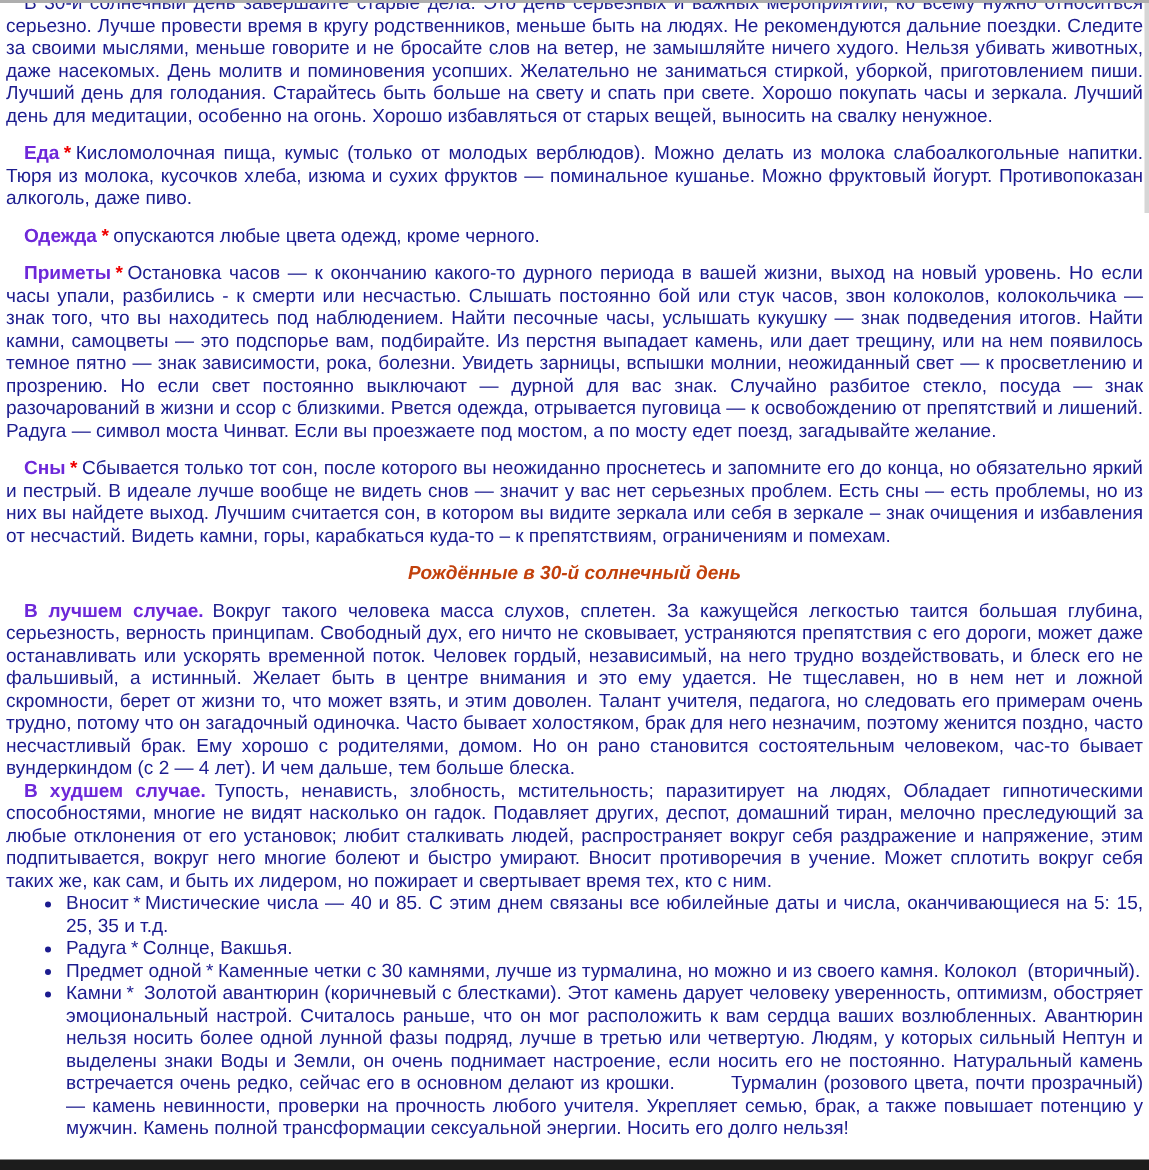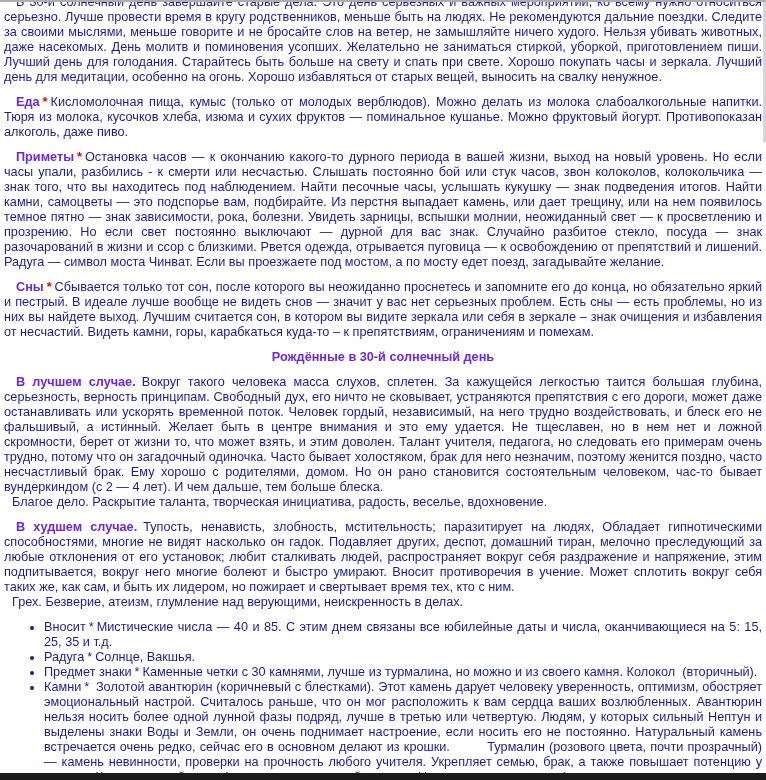--- a/index.html
+++ b/index.html
@@ -10,21 +10,21 @@
   .content{
     position:absolute;top:-5px;left:0;width:758px;padding:0 4px;
     color:#1c1c8f;font-size:12.7px;line-height:15px;text-align:justify;
   }
   .para{margin:0 0 10px;text-indent:12px;}
   .para.tight{margin-bottom:0;}
   .follow{margin:0 0 10px;text-indent:8px;}
   .red{color:#6d28d9;font-weight:bold;}
   .sep-red{color:#ef0000;font-weight:bold;padding:0 3px;}
   .sep-blue{padding:0 3px;}
-  .title{color:#6d28d9;font-weight:bold;text-align:center;text-indent:0;margin:0 0 10px;}
+  .title{color:#c2410c;font-weight:bold;text-align:center;text-indent:0;margin:0 0 10px;font-style:italic;}
   ul.props{margin:0 0 0 26px;padding:0 0 0 14px;list-style:disc;}
   ul.props li{margin:0;text-align:justify;}
   .top-line{position:absolute;top:0;left:0;width:766px;height:2px;background:#aeaeae;z-index:6;}
   .scroll-strip{position:absolute;top:0;right:0;width:3px;height:142px;background:#d6d6d6;z-index:5;}
   .bottom-band{position:absolute;left:0;bottom:0;width:766px;height:7px;background:#1c1c1c;z-index:6;}
 </style>
 </head>
 <body>
 
 <div class="top-line"></div>
@@ -33,54 +33,55 @@
 <div class="content">
 
   <p class="para">
     <span>В 30-й солнечный день завершайте старые дела. Это день серьезных и важных мероприятий, ко всему нужно относиться серьезно. Лучше провести время в кругу родственников, меньше быть на людях. Не рекомендуются дальние поездки. Следите за своими мыслями, меньше говорите и не бросайте слов на ветер, не замышляйте ничего худого. Нельзя убивать животных, даже насекомых. День молитв и поминовения усопших. Желательно не заниматься стиркой, уборкой, приготовлением пиши. Лучший день для голодания. Старайтесь быть больше на свету и спать при свете. Хорошо покупать часы и зеркала. Лучший день для медитации, особенно на огонь. Хорошо избавляться от старых вещей, выносить на свалку ненужное.</span>
   </p>
 
   <p class="para">
     <span class="red">Еда</span><span class="sep-red">*</span><span>Кисломолочная пища, кумыс (только от молодых верблюдов). Можно делать из молока слабоалкогольные напитки. Тюря из молока, кусочков хлеба, изюма и сухих фруктов — поминальное кушанье. Можно фруктовый йогурт. Противопоказан алкоголь, даже пиво.</span>
   </p>
 
+  <p class="para">
+    <span class="red">Одежда</span><span class="sep-red">*</span><span>опускаются любые цвета одежд, кроме черного.</span>
+  </p>
 
   <p class="para">
     <span class="red">Приметы</span><span class="sep-red">*</span><span>Остановка часов — к окончанию какого-то дурного периода в вашей жизни, выход на новый уровень. Но если часы упали, разбились - к смерти или несчастью. Слышать постоянно бой или стук часов, звон колоколов, колокольчика — знак того, что вы находитесь под наблюдением. Найти песочные часы, услышать кукушку — знак подведения итогов. Найти камни, самоцветы — это подспорье вам, подбирайте. Из перстня выпадает камень, или дает трещину, или на нем появилось темное пятно — знак зависимости, рока, болезни. Увидеть зарницы, вспышки молнии, неожиданный свет — к просветлению и прозрению. Но если свет постоянно выключают — дурной для вас знак. Случайно разбитое стекло, посуда — знак разочарований в жизни и ссор с близкими. Рвется одежда, отрывается пуговица — к освобождению от препятствий и лишений. Радуга — символ моста Чинват. Если вы проезжаете под мостом, а по мосту едет поезд, загадывайте желание.</span>
   </p>
 
   <p class="para">
     <span class="red">Сны</span><span class="sep-red">*</span><span>Сбывается только тот сон, после которого вы неожиданно проснетесь и запомните его до конца, но обязательно яркий и пестрый. В идеале лучше вообще не видеть снов — значит у вас нет серьезных проблем. Есть сны — есть проблемы, но из них вы найдете выход. Лучшим считается сон, в котором вы видите зеркала или себя в зеркале – знак очищения и избавления от несчастий. Видеть камни, горы, карабкаться куда-то – к препятствиям, ограничениям и помехам.</span>
   </p>
 
   <p class="title">Рождённые в 30-й солнечный день</p>
 
   <div>
     <p class="para tight">
       <span class="red">В лучшем случае.</span><span class="sep-blue"></span><span>Вокруг такого человека масса слухов, сплетен. За кажущейся легкостью таится большая глубина, серьезность, верность принципам. Свободный дух, его ничто не сковывает, устраняются препятствия с его дороги, может даже останавливать или ускорять временной поток. Человек гордый, независимый, на него трудно воздействовать, и блеск его не фальшивый, а истинный. Желает быть в центре внимания и это ему удается. Не тщеславен, но в нем нет и ложной скромности, берет от жизни то, что может взять, и этим доволен. Талант учителя, педагога, но следовать его примерам очень трудно, потому что он загадочный одиночка. Часто бывает холостяком, брак для него незначим, поэтому женится поздно, часто несчастливый брак. Ему хорошо с родителями, домом. Но он рано становится состоятельным человеком, час-то бывает вундеркиндом (с 2 — 4 лет). И чем дальше, тем больше блеска.</span>
     </p>
-    <p class="follow">Благое дело. Раскрытие таланта, творческая инициатива, радость, веселье, вдохновение.</p>
   </div>
 
   <div>
     <p class="para tight">
       <span class="red">В худшем случае.</span><span class="sep-blue"></span><span>Тупость, ненависть, злобность, мстительность; паразитирует на людях, Обладает гипнотическими способностями, многие не видят насколько он гадок. Подавляет других, деспот, домашний тиран, мелочно преследующий за любые отклонения от его установок; любит сталкивать людей, распространяет вокруг себя раздражение  и напряжение, этим подпитывается, вокруг него многие болеют и быстро умирают. Вносит противоречия в учение. Может сплотить вокруг себя таких же, как сам, и быть их лидером, но пожирает и свертывает время тех, кто с ним.</span>
     </p>
-    <p class="follow">Грех. Безверие, атеизм, глумление над верующими, неискренность в делах.</p>
   </div>
 
   <ul class="props">
     <li>
       <span>Вносит</span><span class="sep-blue">*</span><span>Мистические числа — 40 и 85. С этим днем связаны все юбилейные даты и числа, оканчивающиеся на 5: 15, 25, 35 и т.д.</span>
     </li>
     <li>
       <span>Радуга</span><span class="sep-blue">*</span><span>Солнце, Вакшья.</span>
     </li>
     <li>
-      <span>Предмет знаки</span><span class="sep-blue">*</span><span>Каменные четки с 30 камнями, лучше из турмалина, но можно и из своего камня. Колокол&nbsp; (вторичный).</span>
+      <span>Предмет одной</span><span class="sep-blue">*</span><span>Каменные четки с 30 камнями, лучше из турмалина, но можно и из своего камня. Колокол&nbsp; (вторичный).</span>
     </li>
     <li>
       <span>Камни</span><span class="sep-blue">*</span><span>&nbsp;Золотой авантюрин (коричневый с блестками). Этот камень дарует человеку уверенность, оптимизм, обостряет эмоциональный настрой. Считалось раньше, что он мог расположить к вам сердца ваших возлюбленных. Авантюрин нельзя носить более одной лунной фазы подряд, лучше в третью или четвертую. Людям, у которых сильный Нептун и выделены знаки Воды и Земли, он очень поднимает настроение, если носить его не постоянно. Натуральный камень встречается очень редко, сейчас его в основном делают из крошки.&nbsp;&nbsp;&nbsp;&nbsp;&nbsp;&nbsp;&nbsp;&nbsp;&nbsp;Турмалин (розового цвета, почти прозрачный) — камень невинности, проверки на прочность любого учителя. Укрепляет семью, брак, а также повышает потенцию у мужчин. Камень полной трансформации сексуальной энергии. Носить его долго нельзя!</span>
     </li>
   </ul>
 
 </div>
 
 <div class="bottom-band"></div>
 

